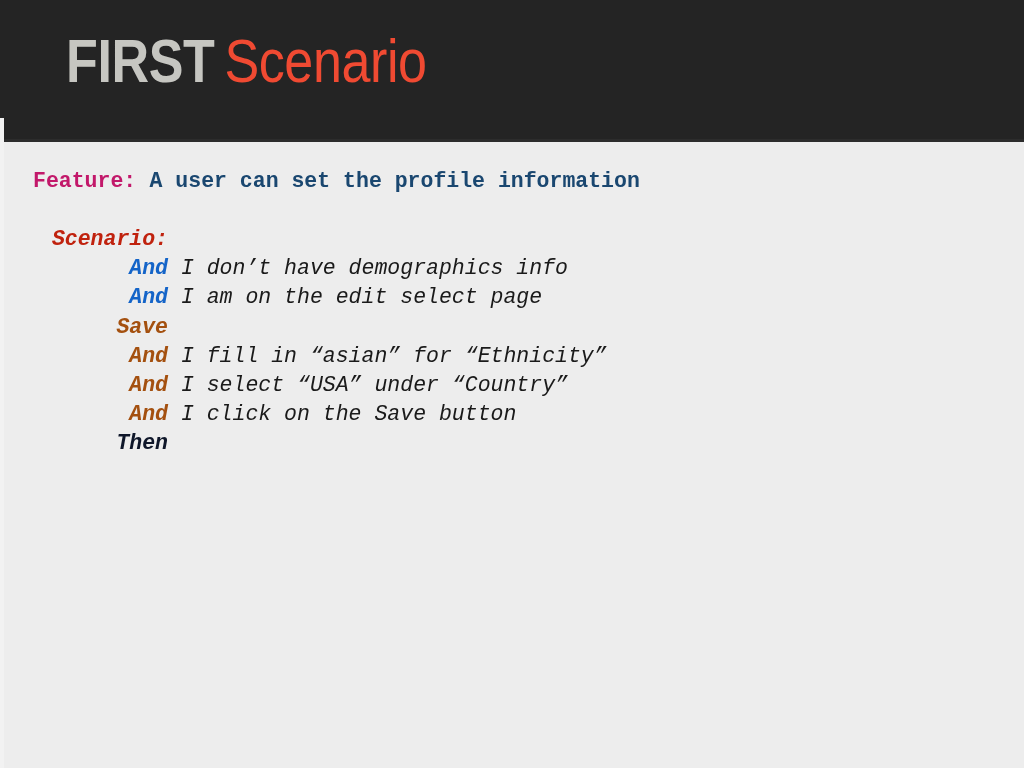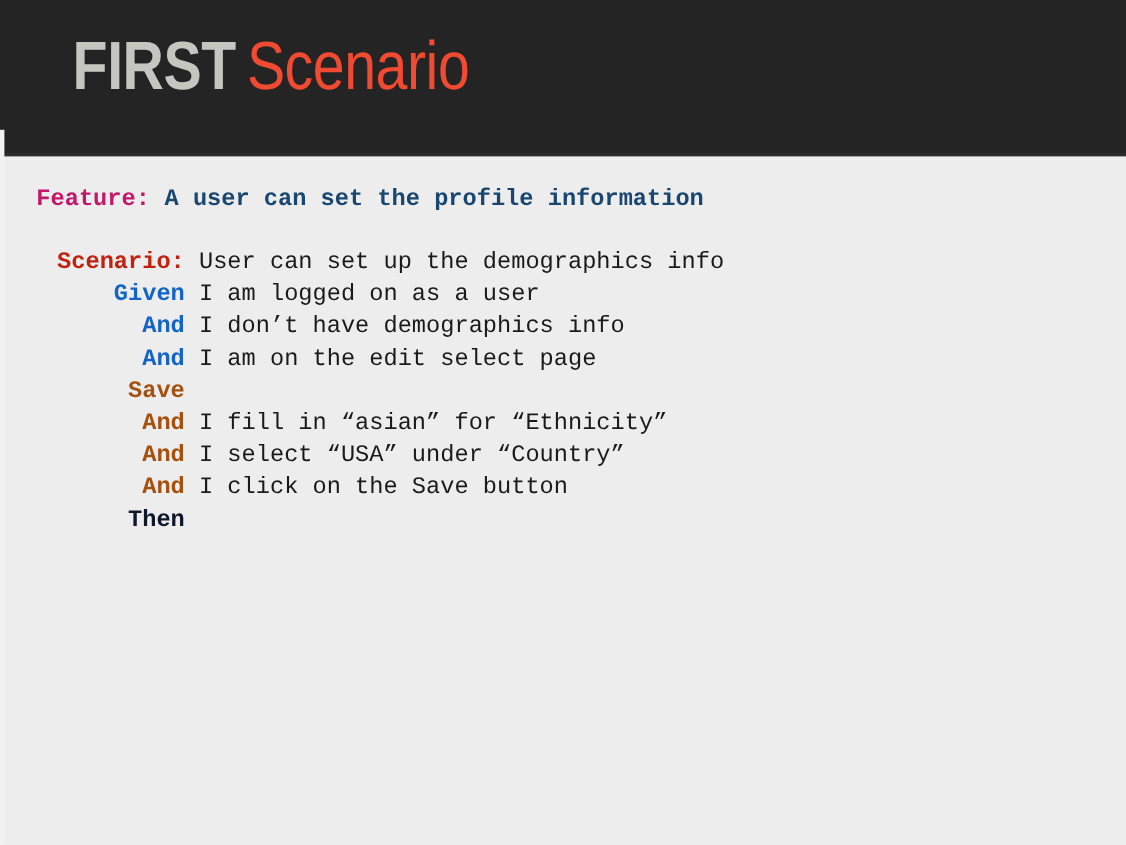--- a/index.html
+++ b/index.html
@@ -85,20 +85,21 @@
   .steps {
     position: absolute;
     left: 0;
     top: 107px;
   }
   .step-row {
     display: flex;
     align-items: center;
     height: 29.2px;
     white-space: nowrap;
+    font-style: italic;
   }
   .step-kw {
     width: 168px;
     text-align: right;
     font-weight: bold;
     flex: 0 0 168px;
   }
   .step-txt {
     margin-left: 0.60em;
     color: #1a1a1a;
@@ -124,27 +125,22 @@
 <div class="gherkin">
 
   <div class="feature-line">
     <span class="kw-feature">Feature:</span><span class="feature-title">A user can set the profile information</span>
   </div>
 
   <div class="steps">
 
     <div class="step-row">
       <span class="step-kw kw-scenario">Scenario:</span>
-      <span class="step-txt">User can set up the demographics info</span>
     </div>
 
-    <div class="step-row">
-      <span class="step-kw kw-given">Given</span>
-      <span class="step-txt">I am logged on as a user</span>
-    </div>
 
     <div class="step-row">
       <span class="step-kw kw-and-g">And</span>
       <span class="step-txt">I don’t have demographics info</span>
     </div>
 
     <div class="step-row">
       <span class="step-kw kw-and-g">And</span>
       <span class="step-txt">I am on the edit select page</span>
     </div>

